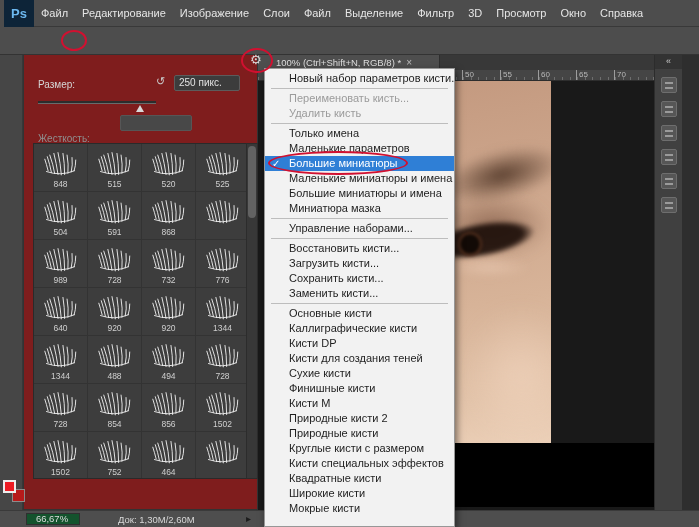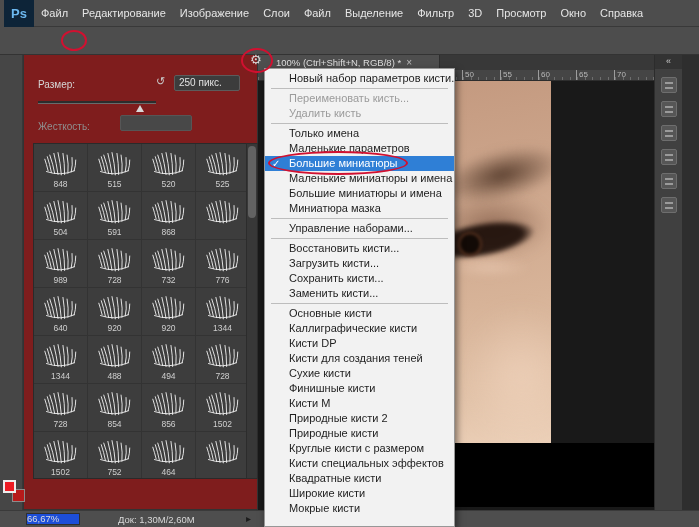--- a/index.html
+++ b/index.html
@@ -33,21 +33,21 @@
   #toolstrip{position:absolute;left:0;top:55px;width:23px;height:455px;background:#464646;
              border-right:1px solid #383838;}
   #swatch-bg{position:absolute;left:12px;top:489px;width:13px;height:13px;background:#b61a1a;
              border:1px solid #8c8c8c;z-index:41;}
   #swatch-fg{position:absolute;left:3px;top:480px;width:13px;height:13px;background:#ec1c24;
              border:2px solid #ededed;z-index:42;}
   
   #brushpanel{position:absolute;left:23px;top:55px;width:235px;height:455px;background:#7f1d1d;
               border:1px solid #333;border-top:none;}
   .bp-label{position:absolute;font-size:10px;color:#d6d6d6;}
-  .bp-label.dis{color:#8f8f8f;}
+  .bp-label.dis{color:#8f8f8f;margin-top:12px;}
   .bp-box{position:absolute;height:16px;background:#3c3c3c;border:1px solid #5c5c5c;border-radius:2px;
           color:#e2e2e2;font-size:10px;line-height:14px;padding:0 4px;}
   .bp-box.dis{background:#484848;border-color:#565656;}
   #resetsize{position:absolute;left:132px;top:20px;font-size:11px;color:#c9c9c9;}
   #strack{position:absolute;left:14px;top:46px;width:118px;height:3px;background:#2c2c2c;
           border-bottom:1px solid #6a6a6a;}
   #sthumb{position:absolute;left:112px;top:50px;width:0;height:0;
           border-left:4px solid transparent;border-right:4px solid transparent;
           border-bottom:7px solid #d9d9d9;}
   #bgrid{position:absolute;left:9px;top:88px;width:217px;height:336px;background:#3d3d3d;
@@ -95,22 +95,22 @@
   #dock{position:absolute;left:654px;top:55px;width:28px;height:455px;background:#404040;
         border-left:1px solid #2c2c2c;}
   #dockhead{height:14px;background:#333;color:#c9c9c9;font-size:9px;text-align:center;line-height:13px;}
   .dock-icon{width:16px;height:16px;margin:8px auto 0;background:#565656;border:1px solid #6e6e6e;
              border-radius:2px;background-image:linear-gradient(#9a9a9a 0 0),linear-gradient(#9a9a9a 0 0);
              background-size:8px 2px,8px 2px;background-position:center 4px,center 9px;background-repeat:no-repeat;}
   #edgestrip{position:absolute;left:682px;top:55px;width:17px;height:455px;background:#2e2e2e;}
   
   #statusbar{position:absolute;left:0;top:510px;width:699px;height:17px;background:#4e4e4e;
              border-top:1px solid #3a3a3a;}
-  #zoombox{position:absolute;left:26px;top:2px;width:54px;height:12px;background:#1d4ed8;
-           border:1px solid #2f2f2f;color:#ddd;font-size:9.5px;line-height:10px;text-align:left;padding-right:2px;}
+  #zoombox{position:absolute;left:26px;top:2px;width:54px;height:12px;background:#14532d;
+           border:1px solid #2f2f2f;color:#ddd;font-size:9.5px;line-height:10px;text-align:center;padding-right:2px;}
   #docinfo{position:absolute;left:118px;top:3px;color:#d8d8d8;font-size:9.5px;}
   #statarrow{position:absolute;left:246px;top:2px;color:#1c1c1c;font-size:10px;}
   
   #ctxmenu{position:absolute;left:264px;top:68px;width:191px;height:459px;background:#f2f2f2;
            border:1px solid #979797;box-shadow:2px 3px 7px rgba(0,0,0,.5);z-index:50;
            overflow:hidden;padding-top:2px;}
   .menu-item{position:relative;height:15px;line-height:15px;font-size:11px;color:#1e1e1e;
              padding:0 10px 0 24px;white-space:nowrap;cursor:default;}
   .menu-item.disabled{color:#9b9b9b;}
   .menu-item.checked{background:#2f7fd6;color:#fff;}

